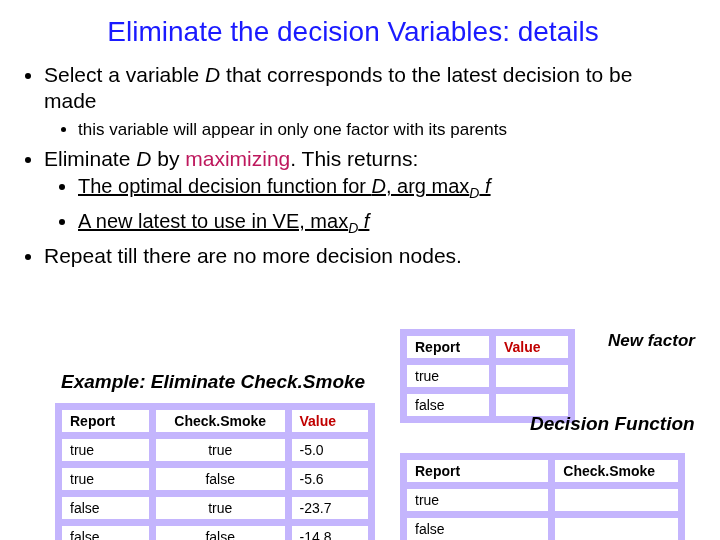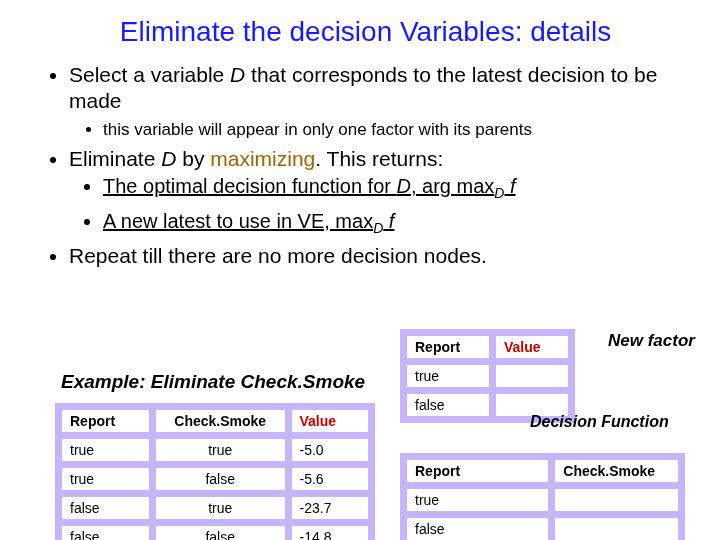--- a/index.html
+++ b/index.html
@@ -1,37 +1,37 @@
 <!DOCTYPE html>
 <html><head>
 <meta charset="utf-8">
 <style>
   * { box-sizing: border-box; margin: 0; padding: 0; }
   html, body { width: 720px; height: 540px; background: #fff; font-family: Arial, Helvetica, sans-serif; color: #000; }
-  .slide { position: relative; width: 720px; height: 540px; padding: 10px 30px 10px 41px; }
+  .slide { position: relative; width: 720px; height: 540px; padding: 10px 30px 10px 16px; }
   .title { color: #1a1aff; font-size: 28px; text-align: center; margin: 6px 0 14px; font-weight: 400; }
   ul.top { list-style: disc; padding-left: 28px; }
   ul.top > li { font-size: 21px; margin-bottom: 6px; line-height: 1.25; }
   ul.sub1 { list-style: disc; padding-left: 34px; margin-top: 4px; }
   ul.sub1 > li { font-size: 17px; margin-bottom: 4px; }
   ul.sub2 { list-style: disc; padding-left: 34px; margin-top: 2px; }
   ul.sub2 > li { font-size: 20px; margin-bottom: 6px; text-decoration: underline; }
   .ital { font-style: italic; }
-  .maxi { color: #a16207; }
+  .maxi { color: #be185d; }
   .subsc { font-size: 0.7em; vertical-align: sub; font-style: italic; }
   .example-label { font-style: italic; font-weight: bold; font-size: 19px; margin: 14px 0 10px 6px; }
   .tables-row { position: absolute; left: 30px; right: 22px; top: 345px; bottom: 10px; }
   .left-col { position: absolute; left: 0; top: 12px; width: 350px; margin-left: 25px; }
   .right-col { position: absolute; left: 370px; top: -16px; width: 300px; }
   table { border-collapse: collapse; font-size: 14px; }
   th, td { border: 7px solid #c4b5fd; padding: 3px 8px; text-align: left; font-weight: normal; }
   th { font-weight: bold; }
   .val-head { color: #c00000; font-weight: bold; }
   .new-factor-label { font-style: italic; font-weight: bold; font-size: 17px; position: absolute; left: 208px; top: 2px; }
-  .dec-fn-label { font-style: italic; font-weight: bold; font-size: 16px; position: absolute; left: 130px; top: 84px; }
+  .dec-fn-label { font-style: italic; font-weight: bold; font-size: 19px; position: absolute; left: 130px; top: 84px; }
   .t-left { width: 320px; }
   .t-left td:nth-child(1), .t-left th:nth-child(1) { width: 90px; }
   .t-left td:nth-child(2), .t-left th:nth-child(2) { width: 130px; text-align: center; }
   .t-left td:nth-child(3), .t-left th:nth-child(3) { width: 80px; }
   .t-right1 { width: 175px; }
   .t-right1 th:nth-child(1), .t-right1 td:nth-child(1) { width: 90px; }
   .t-right1 th:nth-child(2), .t-right1 td:nth-child(2) { width: 80px; }
   .t-right2 { width: 285px; margin-top: 30px; }
   .t-right2 th:nth-child(1), .t-right2 td:nth-child(1) { width: 150px; }
   .t-right2 th:nth-child(2), .t-right2 td:nth-child(2) { width: 130px; }

